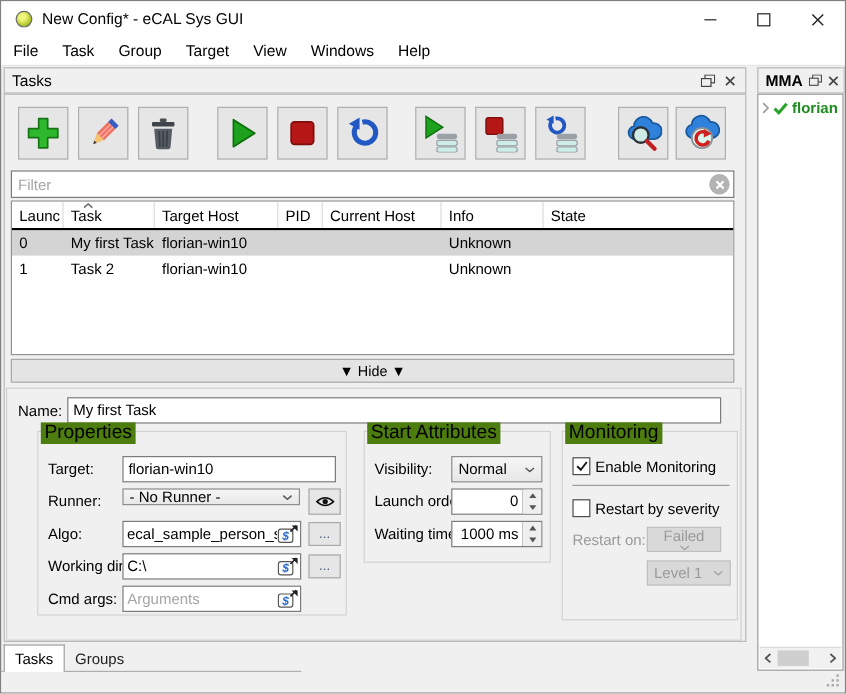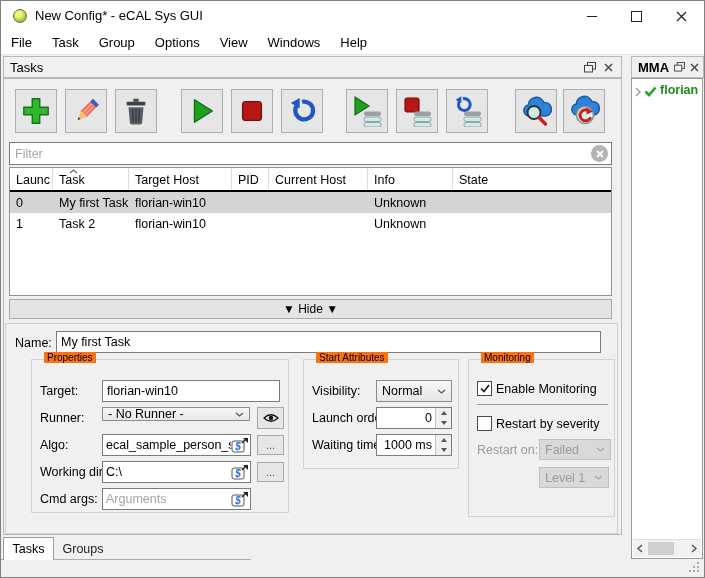--- a/index.html
+++ b/index.html
@@ -48,21 +48,21 @@
 
   
   .hide-btn{left:8px;top:298px;width:603px;height:20px;background:#e4e4e4;border:1px solid #a9a9a9;
             font:12px "Liberation Sans",sans-serif;text-align:center;line-height:18px;padding:0;}
 
   
   .editor-frame{left:4px;top:322px;width:613px;height:211px;border:1px solid #cfcfcf;}
   .input{border:1px solid #7b7b7b;background:#fff;box-sizing:border-box;font:12.5px "Liberation Sans",sans-serif;padding:0 4px;outline:none;}
   .lbl{position:absolute;font-size:12.5px;line-height:22px;white-space:nowrap;}
   .gbox{position:absolute;border:1px solid #d2d2d2;box-sizing:border-box;}
-  .legend{position:absolute;top:-8px;left:12px;background:#f97316;padding:0 3px;font-size:10px;}
+  .legend{position:absolute;top:-8px;left:2px;background:#4d7c0f;padding:0 3px;font-size:16px;}
   .combo{position:absolute;border:1px solid #8c8c8c;background:linear-gradient(#f6f6f6,#e7e7e7);
          display:flex;align-items:center;justify-content:space-between;padding:0 5px;box-sizing:border-box;font-size:12.5px;white-space:nowrap;}
   .combo.disabled{background:#d9d9d9;color:#9a9a9a;border-color:#c0c0c0;}
   .mini-btn{position:absolute;background:#e6e6e6;border:1px solid #a8a8a8;display:flex;align-items:center;justify-content:center;
             font:11px "Liberation Sans",sans-serif;color:#4a5a7a;padding:0;box-sizing:border-box;}
   .spin{position:absolute;border:1px solid #7b7b7b;background:#fff;display:flex;box-sizing:border-box;}
   .spin .val{flex:1;text-align:right;padding-right:3px;line-height:20px;font-size:12.5px;white-space:nowrap;overflow:hidden;}
   .spin-btns{width:15px;border-left:1px solid #c3c3c3;display:flex;flex-direction:column;}
   .spin-btns>div{flex:1;background:#efefef;display:flex;align-items:center;justify-content:center;}
   .tri-up{width:0;height:0;border-left:3px solid transparent;border-right:3px solid transparent;border-bottom:4px solid #555;}
@@ -72,21 +72,21 @@
   .chk.checked svg{visibility:visible;}
 
   
   .tab-active{left:2px;top:536px;width:51px;height:23px;background:#fff;border:1px solid #9d9d9d;border-bottom:none;
               display:flex;align-items:center;justify-content:center;font-size:12.5px;z-index:2;}
   .tab-inactive{left:53px;top:538px;width:58px;height:20px;display:flex;align-items:center;justify-content:center;font-size:12.5px;color:#222;}
   .tabline{left:0;top:558px;width:250px;height:1px;background:#aeaeae;}
 
   
   .mma-content{left:630px;top:77px;width:72px;height:481px;background:#fff;border:1px solid #9a9a9a;}
-  .tree-item{display:flex;align-items:flex-end;gap:3px;padding:4px 0 0 3px;}
+  .tree-item{display:flex;align-items:center;gap:3px;padding:4px 0 0 3px;}
   .host-lbl{font-size:12.5px;font-weight:bold;color:#1e8c1e;white-space:nowrap;overflow:hidden;}
   .hscroll{position:absolute;left:1px;right:1px;bottom:1px;height:17px;background:#f1f1f1;border-top:1px solid #dcdcdc;display:flex;align-items:center;}
   .hs-btn{width:14px;height:17px;display:flex;align-items:center;justify-content:center;background:transparent;border:none;padding:0;}
   .hs-thumb{width:26px;height:13px;background:#cfcfcf;margin-left:1px;}
   .hs-spacer{flex:1;}
 
   
   .statusbar{left:0;top:560px;width:703px;height:16px;background:#f0f0f0;}
   .grip{position:absolute;right:5px;bottom:5px;width:2px;height:2px;background:#a9a9a9;
         box-shadow:-4px 0 0 #a9a9a9,-8px 0 0 #a9a9a9,0 -4px 0 #a9a9a9,-4px -4px 0 #a9a9a9,0 -8px 0 #a9a9a9;}
@@ -109,21 +109,21 @@
       <svg width="11" height="11" viewBox="0 0 11 11">
           <path d="M1 1 L10 10 M10 1 L1 10" stroke="#222" stroke-width="1.2"></path>
         </svg>
     </button>
   </div>
 
   <div class="abs menubar">
     <div class="menu-item">File</div>
     <div class="menu-item">Task</div>
     <div class="menu-item">Group</div>
-    <div class="menu-item">Options</div>
+    <div class="menu-item">Target</div>
     <div class="menu-item">View</div>
     <div class="menu-item">Windows</div>
     <div class="menu-item">Help</div>
   </div>
 
   <div class="abs dock-hdr" style="left:2px;width:619px;">
     <div class="dock-title">Tasks</div>
     <button class="hdr-btn">
       <svg width="12" height="11" viewBox="0 0 12 11">
         <rect x="3.5" y="0.5" width="8" height="6.5" fill="#f0f0f0" stroke="#444"></rect>
@@ -382,21 +382,21 @@
     </div>
     <span class="lbl" style="left:27px;top:18px;">Enable Monitoring</span>
     <div class="abs" style="left:8px;top:44px;width:131px;height:1px;background:#9e9e9e;"></div>
     <div class="chk" style="left:8px;top:56px;">
       <svg width="10" height="9" viewBox="0 0 10 9">
           <path d="M1 4.5 L4 7.5 L9 1" fill="none" stroke="#1a1a1a" stroke-width="1.6"></path>
         </svg>
     </div>
     <span class="lbl" style="left:27px;top:53px;">Restart by severity</span>
     <span class="lbl" style="left:8px;top:79px;color:#9a9a9a;">Restart on:</span>
-    <div class="combo disabled" style="left:70px;top:79px;width:72px;height:21px;">
+    <div class="combo disabled" style="left:70px;top:79px;width:62px;height:21px;flex-direction:column;">
       <span>Failed</span>
       <svg width="9" height="5" viewBox="0 0 9 5">
           <polyline points="1,1 4.5,4 8,1" fill="none" stroke="#a5a5a5" stroke-width="1.2"></polyline>
         </svg>
     </div>
     <div class="combo disabled" style="left:70px;top:107px;width:70px;height:21px;">
       <span>Level 1</span>
       <svg width="9" height="5" viewBox="0 0 9 5">
           <polyline points="1,1 4.5,4 8,1" fill="none" stroke="#a5a5a5" stroke-width="1.2"></polyline>
         </svg>

